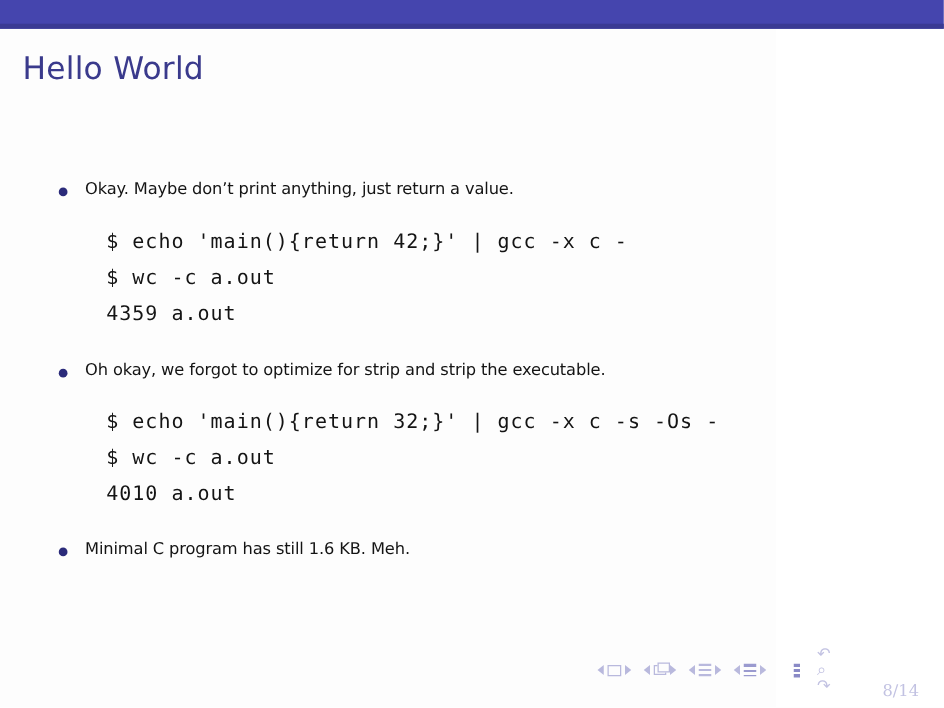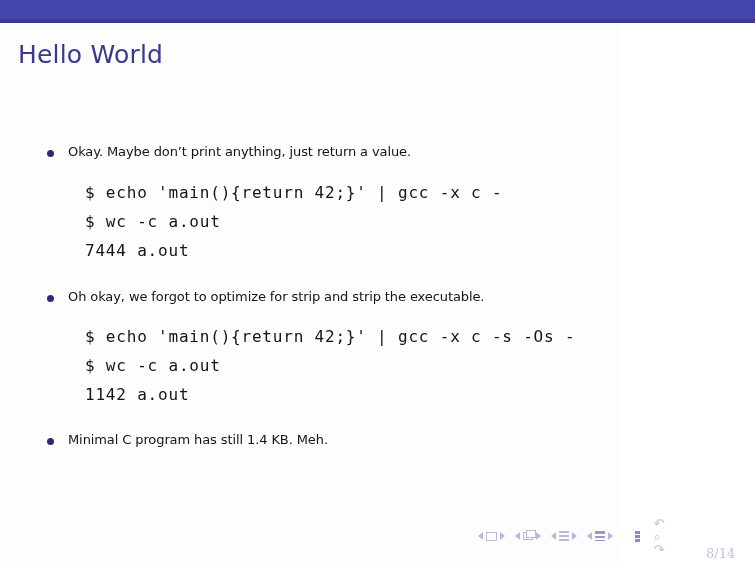--- a/index.html
+++ b/index.html
@@ -201,34 +201,34 @@
 
   <div class="frame-title">Hello World</div>
 
   <div class="body">
 
     <div class="item">
       <div class="bullet" style="top:30px;"></div>
       <div class="item-text" style="top:24px;">Okay. Maybe don’t print anything, just return a value.</div>
       <div class="code" style="top:63px;">$ echo 'main(){return 42;}' | gcc -x c -</div>
       <div class="code" style="top:92px;">$ wc -c a.out</div>
-      <div class="code" style="top:121px;">7444 a.out</div>
+      <div class="code" style="top:121px;">4359 a.out</div>
     </div>
 
     <div class="item">
       <div class="bullet" style="top:175px;"></div>
       <div class="item-text" style="top:169px;">Oh okay, we forgot to optimize for strip and strip the executable.</div>
-      <div class="code" style="top:207px;">$ echo 'main(){return 42;}' | gcc -x c -s -Os -</div>
+      <div class="code" style="top:207px;">$ echo 'main(){return 32;}' | gcc -x c -s -Os -</div>
       <div class="code" style="top:236px;">$ wc -c a.out</div>
-      <div class="code" style="top:265px;">1142 a.out</div>
+      <div class="code" style="top:265px;">4010 a.out</div>
     </div>
 
     <div class="item">
       <div class="bullet" style="top:318px;"></div>
-      <div class="item-text" style="top:312px;">Minimal C program has still 1.4 KB. Meh.</div>
+      <div class="item-text" style="top:312px;">Minimal C program has still 1.6 KB. Meh.</div>
     </div>
 
   </div>
 
   <div class="navsyms">
 
     <div class="navgroup">
       <span class="tri-l"></span>
       <span class="sym sym-slide"></span>
       <span class="tri-r"></span>

